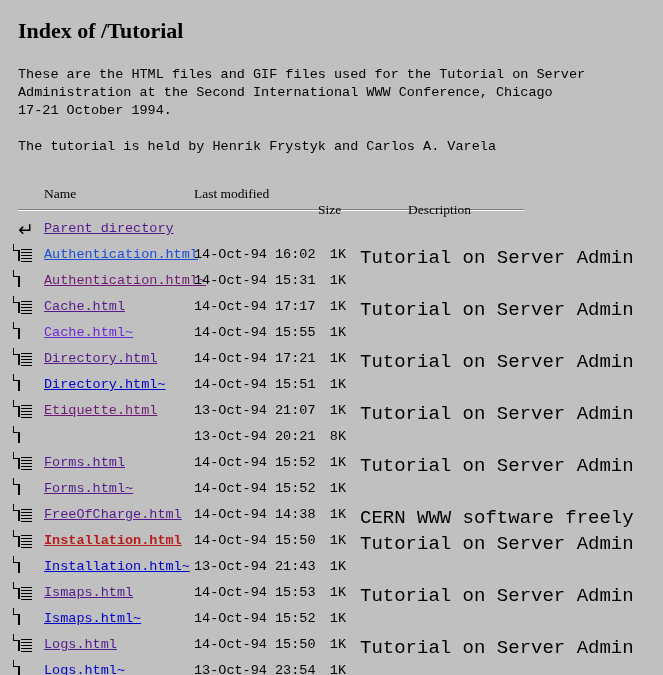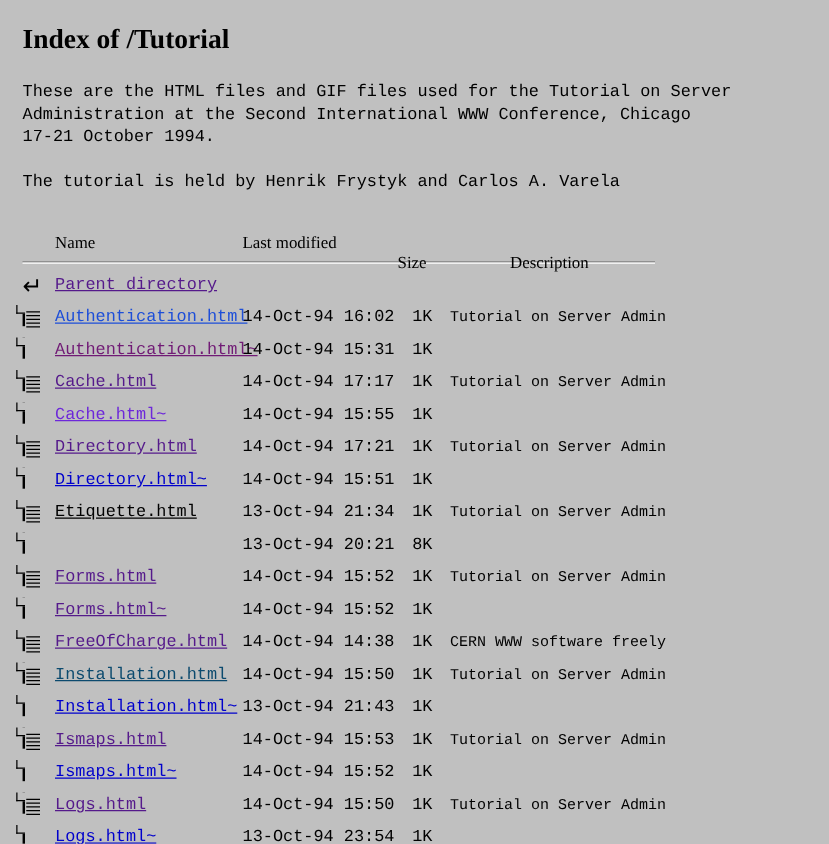--- a/index.html
+++ b/index.html
@@ -115,21 +115,21 @@
     text-align: right;
     font-family: "Liberation Mono", monospace;
     font-size: 13.5px;
     white-space: pre;
   }
   .desc {
     position: absolute;
     left: 360px;
     top: 4px;
     font-family: "Liberation Mono", monospace;
-    font-size: 12px;
+    font-size: 19px;
     white-space: pre;
     text-align: right;
   }
   
   .ico-doc {
     width: 17px; height: 20px;
     background: #ffffff;
     border: 1px solid #000000;
     position: relative;
     box-sizing: border-box;
@@ -241,22 +241,22 @@
         </div>
         <div class="row">
           <span class="icon"><span class="ico-doc"></span></span>
           <a class="fname" style="color: rgb(0, 0, 204);">Directory.html~</a>
           <span class="mod">14-Oct-94 15:51</span>
           <span class="size">1K</span>
           <span class="desc"></span>
         </div>
         <div class="row">
           <span class="icon"><span class="ico-text"></span></span>
-          <a class="fname" style="color: #000000;">Etiquette.html</a>
-          <span class="mod">13-Oct-94 21:34</span>
+          <a class="fname" style="color: #701a75;">Etiquette.html</a>
+          <span class="mod">13-Oct-94 21:07</span>
           <span class="size">1K</span>
           <span class="desc">Tutorial on Server Admin</span>
         </div>
         <div class="row">
           <span class="icon"><span class="ico-doc"></span></span>
           <span class="mod">13-Oct-94 20:21</span>
           <span class="size">8K</span>
           <span class="desc"></span>
         </div>
         <div class="row">
@@ -275,21 +275,21 @@
         </div>
         <div class="row">
           <span class="icon"><span class="ico-text"></span></span>
           <a class="fname" style="color: rgb(85, 26, 139);">FreeOfCharge.html</a>
           <span class="mod">14-Oct-94 14:38</span>
           <span class="size">1K</span>
           <span class="desc">CERN WWW software freely</span>
         </div>
         <div class="row">
           <span class="icon"><span class="ico-text"></span></span>
-          <a class="fname" style="color: #0c4a6e;">Installation.html</a>
+          <a class="fname" style="color: #b91c1c; font-weight: bold;">Installation.html</a>
           <span class="mod">14-Oct-94 15:50</span>
           <span class="size">1K</span>
           <span class="desc">Tutorial on Server Admin</span>
         </div>
         <div class="row">
           <span class="icon"><span class="ico-doc"></span></span>
           <a class="fname" style="color: rgb(0, 0, 204);">Installation.html~</a>
           <span class="mod">13-Oct-94 21:43</span>
           <span class="size">1K</span>
           <span class="desc"></span>

